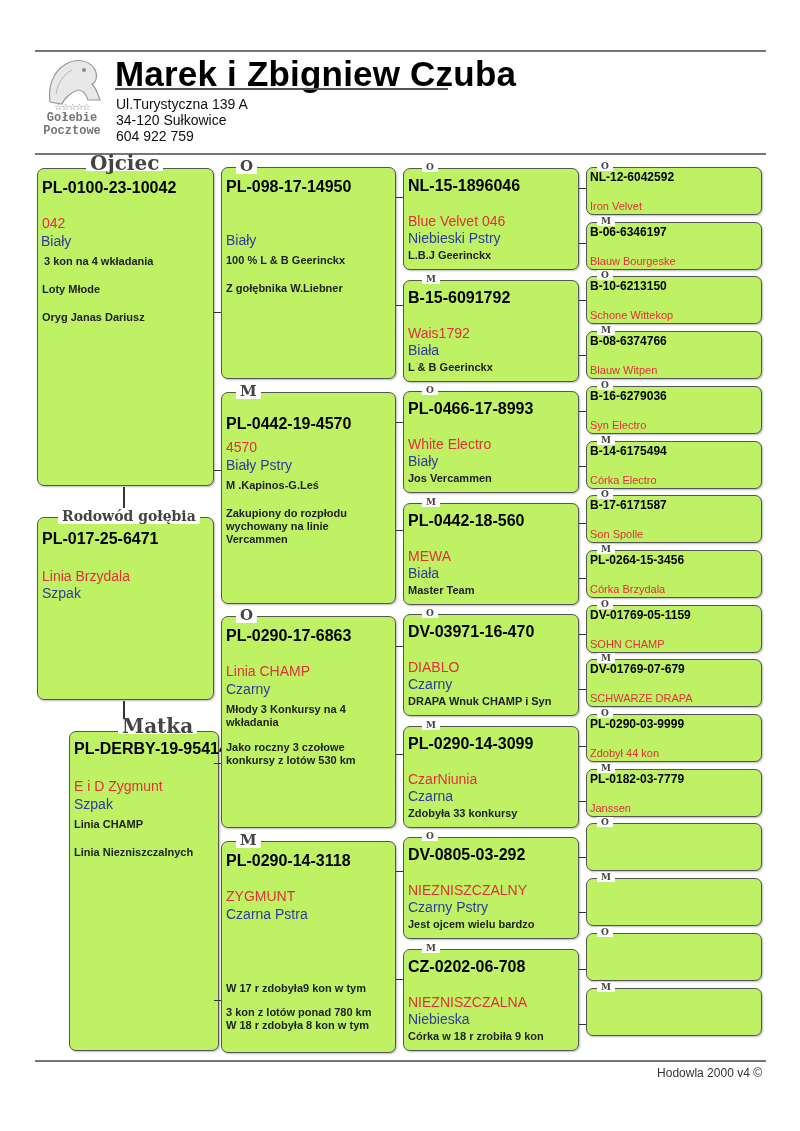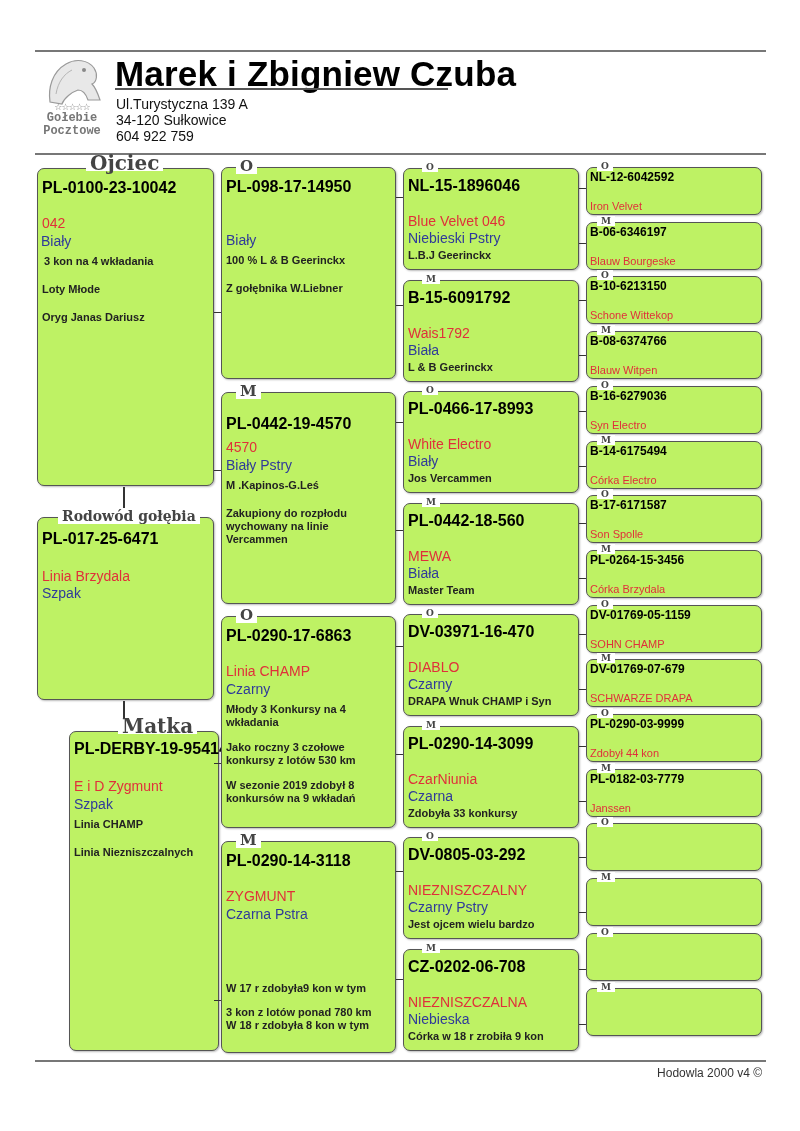--- a/index.html
+++ b/index.html
@@ -118,21 +118,20 @@
     </div>
     <div class="conn" style="left:396px; top:422px; width:7px; height:1px;"></div>
     <div class="conn" style="left:396px; top:530px; width:7px; height:1px;"></div>
     <div class="box" style="left:221px; top:616px; width:175px; height:212px;">
       <div class="lbl med">O</div>
       <div class="ring" style="top:10px;">PL-0290-17-6863</div>
       <div class="t cl red" style="top: 46px; color: rgb(224, 48, 58);">Linia CHAMP</div>
       <div class="t cl blue" style="top: 64px; color: rgb(47, 58, 154);">Czarny</div>
       <div class="t note" style="top:86px; white-space:pre-line;">Młody 3 Konkursy na 4 wkładania</div>
       <div class="t note" style="top:124px; white-space:pre-line;">Jako roczny 3 czołowe konkursy z lotów 530 km</div>
-      <div class="t note" style="top:162px; white-space:pre-line;">W sezonie 2019 zdobył 8 konkursów na 9 wkładań</div>
     </div>
     <div class="conn" style="left:396px; top:646px; width:7px; height:1px;"></div>
     <div class="conn" style="left:396px; top:754px; width:7px; height:1px;"></div>
     <div class="box" style="left:221px; top:841px; width:175px; height:212px;">
       <div class="lbl med">M</div>
       <div class="ring" style="top:10px;">PL-0290-14-3118</div>
       <div class="t cl red" style="top: 46px; color: rgb(224, 48, 58);">ZYGMUNT</div>
       <div class="t cl blue" style="top: 64px; color: rgb(47, 58, 154);">Czarna Pstra</div>
       <div class="t note" style="top:140px; white-space:pre-line;">W 17 r zdobyła9 kon w tym</div>
       <div class="t note" style="top:164px; white-space:pre-line;">3 kon z lotów ponad 780 km

